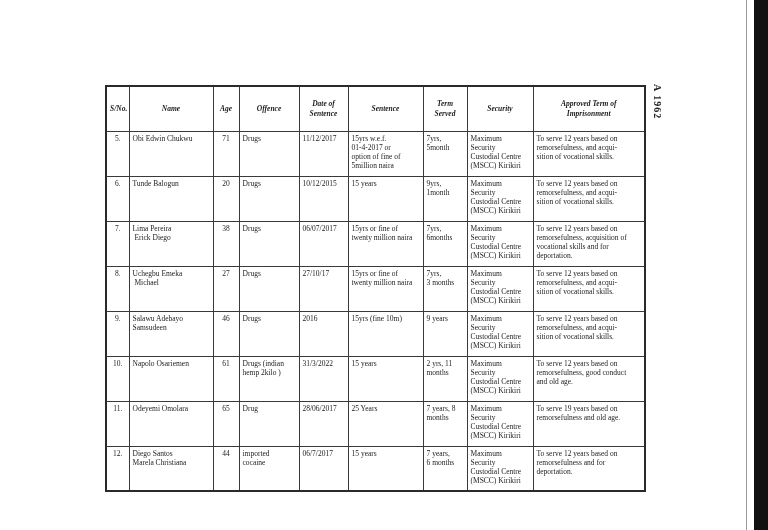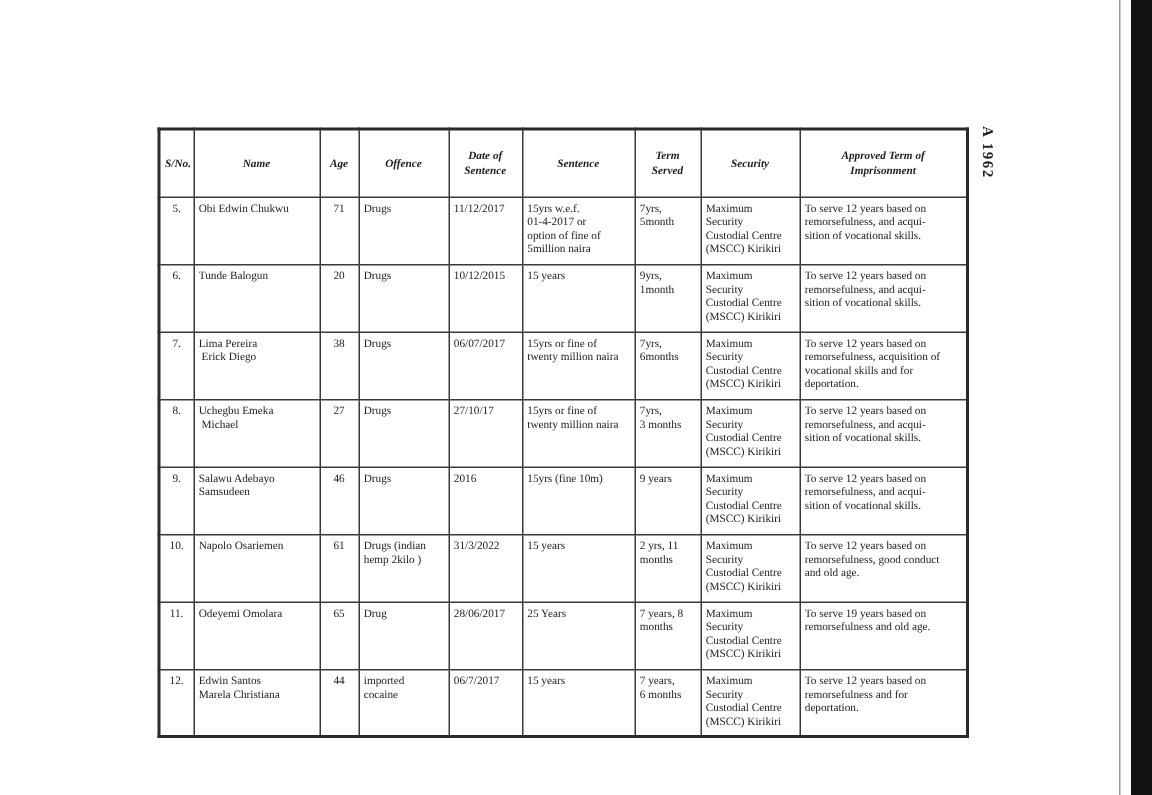--- a/index.html
+++ b/index.html
@@ -211,21 +211,21 @@
 months</td>
     <td>Maximum
 Security
 Custodial Centre
 (MSCC) Kirikiri</td>
     <td>To serve 19 years based on
 remorsefulness and old age.</td>
   </tr>
       <tr>
     <td class="ta-c">12.</td>
-    <td>Edwin Santos
+    <td>Diego Santos
 Marela Christiana</td>
     <td class="ta-c">44</td>
     <td>imported
 cocaine</td>
     <td>06/7/2017</td>
     <td>15 years</td>
     <td>7 years,
 6 months</td>
     <td>Maximum
 Security

